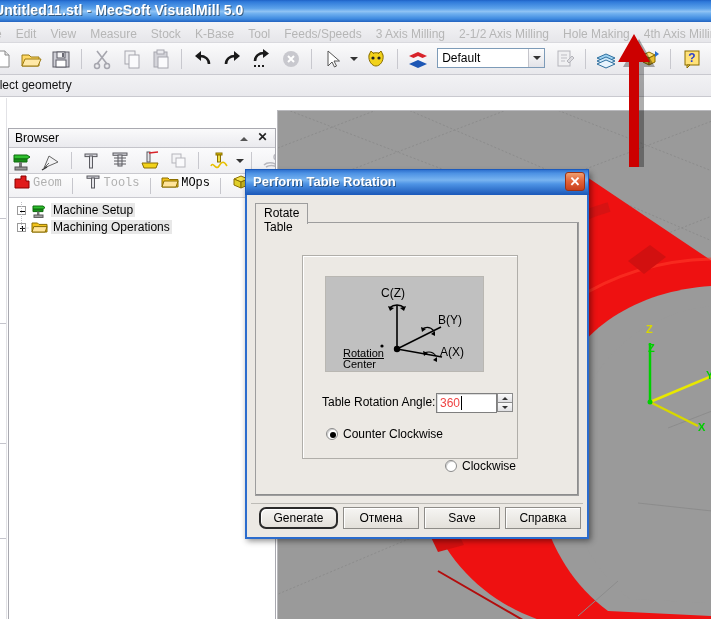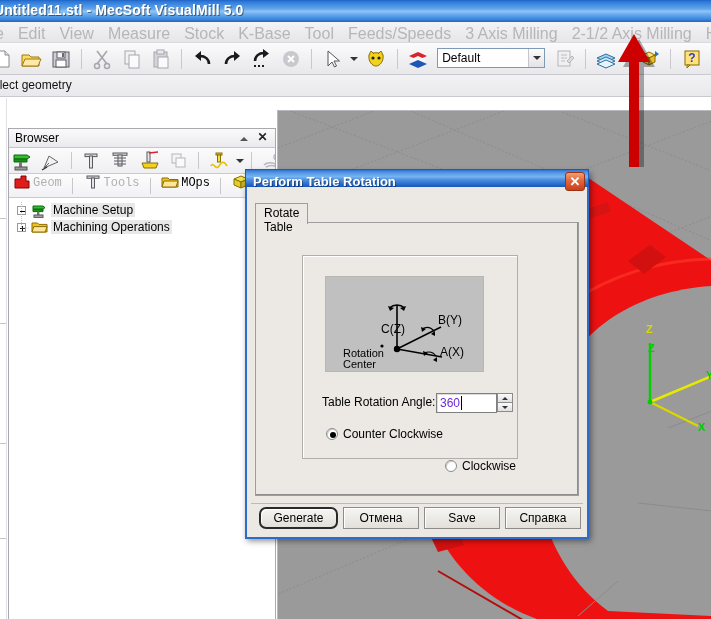--- a/index.html
+++ b/index.html
@@ -31,21 +31,21 @@
   }
 
   
   #menubar {
     position: absolute; left: 0; top: 22px; width: 711px; height: 21px;
     background: linear-gradient(to bottom,#f4f4f6 0%, #ececef 55%, #e6e6ea 100%);
     border-bottom: 1px solid #d9d9de;
     white-space: nowrap; overflow: hidden;
   }
   #menubar .mi {
-    display: inline-block; color: #b6b6b6; font-size: 16px;
+    display: inline-block; color: #b6b6b6; font-size: 12px;
     padding: 3px 7px 16px 7px; line-height: 18px; height: 21px;
     vertical-align: top;
   }
   #menubar .mi:first-child { padding-left: 0; margin-left: -5px; }
 
   
   #toolbar {
     position: absolute; left: 0; top: 43px; width: 711px; height: 32px;
     background: linear-gradient(to bottom,#fbfbfc 0%, #f1f1f3 50%, #e8e8ec 100%);
     border-bottom: 1px solid #c9c9cf;
@@ -202,21 +202,21 @@
   #annot-arrow { position: absolute; left: 600px; top: 22px; width: 70px; height: 145px; }
 
   
   #dialog {
     position: absolute; left: 245px; top: 171px; width: 344px; height: 368px;
     background: #ece9e4;
     border: 2px solid #2b6ccd; border-top: none;
     box-shadow: 2px 2px 6px rgba(0,0,0,.45);
   }
   #dlg-title {
-    position: absolute; left: -2px; top: -2px; width: 344px; height: 18px;
+    position: absolute; left: -2px; top: -2px; width: 344px; height: 26px;
     background: linear-gradient(to bottom,
         #2f72cf 0%, #4d92e4 14%, #79b4f0 42%, #4e94e5 58%, #1f5cbb 100%);
     border: 1px solid #1c5bbd;
   }
   #dlg-title .t {
     position: absolute; left: 7px; top: 4px; color: #fff;
     font-size: 13px; font-weight: bold;
     text-shadow: 1px 1px 0 rgba(0,0,0,.4);
   }
   #dlg-close {
@@ -263,21 +263,21 @@
 
   #lbl-angle {
     position: absolute; left: 322px; top: 395px; font-size: 12px; color: #000;
   }
   #inp-angle {
     position: absolute; left: 436px; top: 393px; width: 61px; height: 20px;
     border: 1px solid #7f7f7f; background: #ffffff;
     box-shadow: inset 1px 1px 0 #dcdcdc;
   }
   #inp-angle .val {
-    position: absolute; left: 3px; top: 2px; font-size: 12px; color: #6d28d9;
+    position: absolute; left: 3px; top: 2px; font-size: 12px; color: #ef4444;
   }
   #inp-angle .caret {
     position: absolute; left: 24px; top: 2px; width: 1px; height: 14px; background: #000;
   }
   #spin {
     position: absolute; left: 497px; top: 393px; width: 16px; height: 20px;
   }
   .spin-b {
     position: absolute; left: 0; width: 16px; height: 10px;
     background: linear-gradient(to bottom,#fbfbfb,#e0e0e3);
@@ -698,24 +698,24 @@
       <path d="M109 54 l-4 3 l4 2 z" fill="#000"></path>
 
       <path d="M71 72 L116 80" stroke="#000" stroke-width="1.4" fill="none"></path>
       <path d="M98 76 q8 -3 12 3" stroke="#000" stroke-width="1.2" fill="none"></path>
       <path d="M97 74 l1 5 l4 -3 z" fill="#000"></path>
       <path d="M111 80 l-4 3 l4 2 z" fill="#000"></path>
 
       <circle cx="71" cy="72" r="3.2" fill="#000"></circle>
       <circle cx="56" cy="69" r="1.6" fill="#000"></circle>
     </svg>
-    <span class="pic-lb" style="left:55px; top:9px;margin-top:36px;">C(Z)</span>
+    <span class="pic-lb" style="left:55px; top:9px;">C(Z)</span>
     <span class="pic-lb" style="left:112px; top:36px;">B(Y)</span>
     <span class="pic-lb" style="left:114px; top:68px;">A(X)</span>
-    <span class="pic-lb" style="left:17px; top:70px; font-size:11px;">Rotation</span>
+    <span class="pic-lb" style="left:17px; top:70px; font-size:11px;text-decoration:underline;">Rotation</span>
     <span class="pic-lb" style="left:17px; top:81px; font-size:11px;">Center</span>
   </div>
 
   <div id="lbl-angle">Table Rotation Angle:</div>
   <div id="inp-angle">
     <span class="val">360</span>
     <span class="caret"></span>
   </div>
   <div id="spin">
     <span class="spin-b up"></span>

